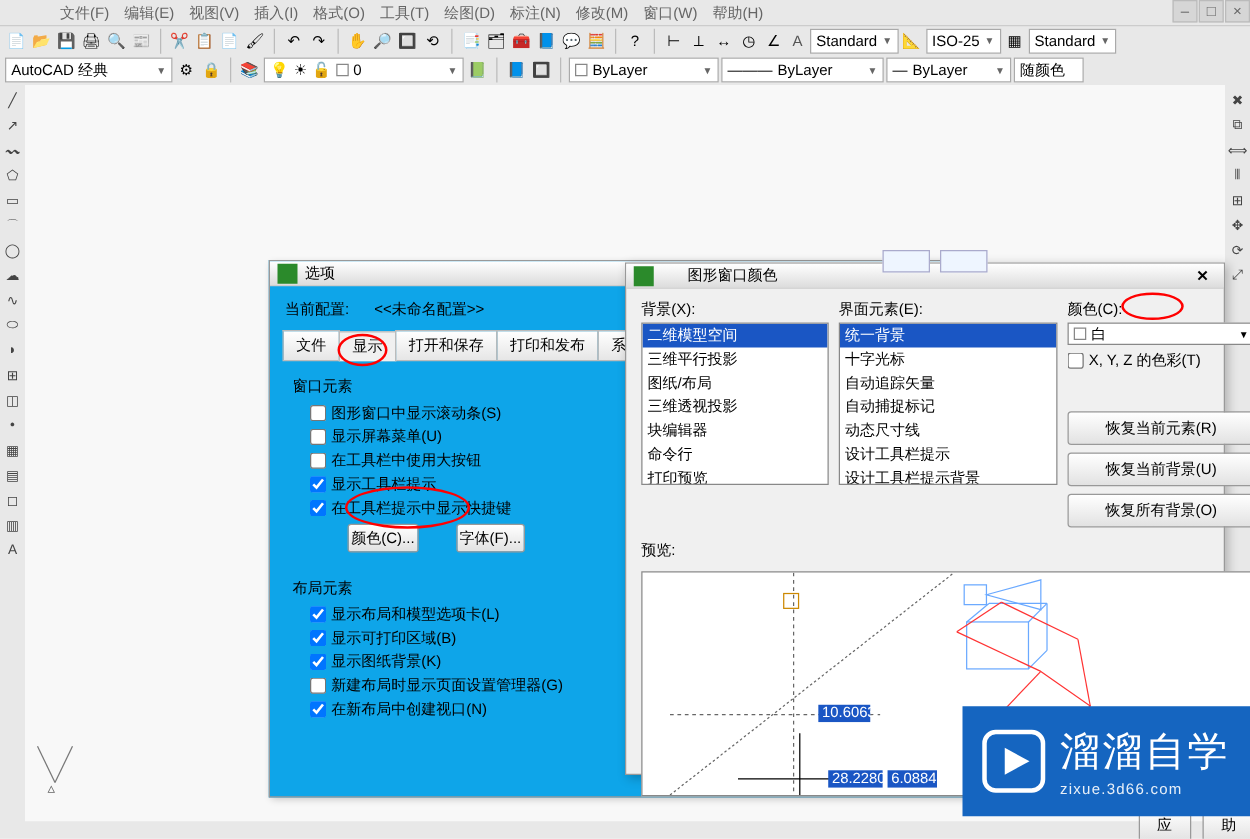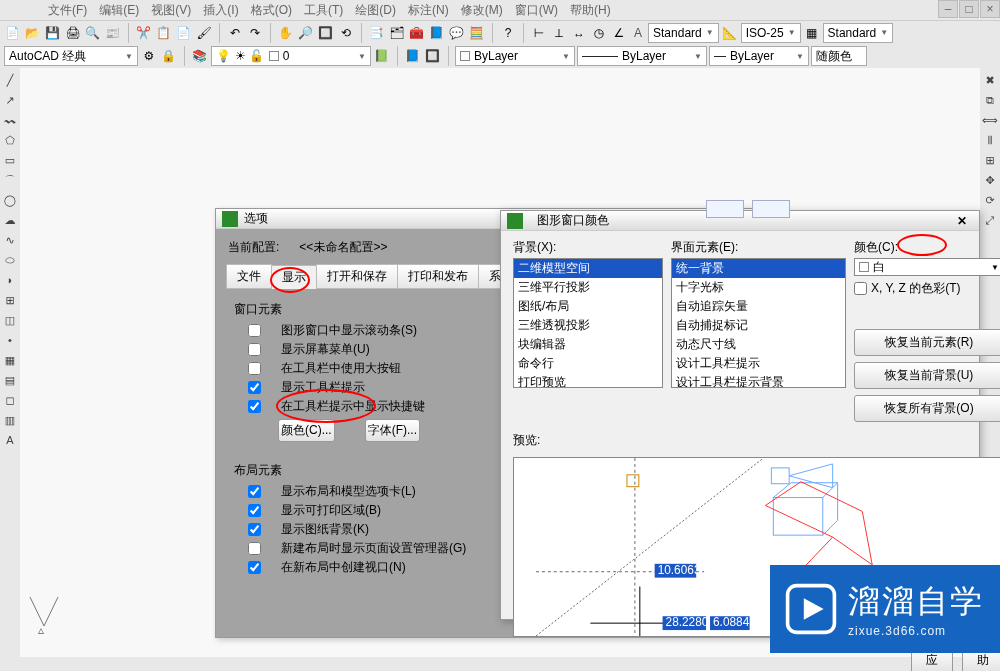--- a/index.html
+++ b/index.html
@@ -27,32 +27,32 @@
 .leftstrip { position:absolute; top:68px; left:0; width:20px; bottom:14px; background:#e8e8e8; display:flex; flex-direction:column; align-items:center; gap:4px; padding-top:4px; }
 .leftstrip .li { width:16px; height:16px; display:flex; align-items:center; justify-content:center; font-size:11px; color:#444; }
 .rightstrip { position:absolute; top:68px; right:0; width:20px; bottom:14px; background:#e8e8e8; display:flex; flex-direction:column; align-items:center; gap:4px; padding-top:4px; }
 .rightstrip .ri { width:16px; height:16px; display:flex; align-items:center; justify-content:center; font-size:11px; color:#444; }
 
 
 .ucs-icon { position:absolute; left:24px; bottom:24px; font-size:22px; color:#666; pointer-events:none;}
 .ucs-icon .ucsA { position:absolute; top:32px; left:14px; font-size:12px;}
 
 
-.dlg-options { position:absolute; top:208px; left:215px; width:560px; height:430px; background:#a3a3a3; border:1px solid #999; box-shadow:2px 2px 6px rgba(0,0,0,.2); }
+.dlg-options { position:absolute; top:208px; left:215px; width:560px; height:430px; background:#0ea5e9; border:1px solid #999; box-shadow:2px 2px 6px rgba(0,0,0,.2); }
 .dlg-title { height:20px; background:linear-gradient(#fff,#dcdcdc); display:flex; align-items:center; padding:0 6px; border-bottom:1px solid #ccc; }
 .dlg-title .ic { width:16px; height:16px; background:#2b8a2b; margin-right:6px; }
 .dlg-body { padding:6px 10px; position:relative; height:calc(100% - 50px); overflow:hidden;}
 .curcfg { padding:4px 2px; }
 .tabs { display:flex; border-bottom:1px solid #bbb; margin-top:4px;}
 .tab { border:1px solid #bbb; border-bottom:none; background:linear-gradient(#fff,#e6e6e6); padding:3px 10px; font-size:12px; margin-right:-1px; position:relative;}
 .tab.active { background:#f0f0f0; top:1px; }
 .annot-red { position:absolute; border:2px solid red; border-radius:50%; pointer-events:none; }
 .grp { margin-top:8px; padding:4px 8px 8px; }
 .grp-title { font-size:12px; margin-bottom:4px;}
-.ck { display:flex; align-items:center; gap:20px; margin:2px 0; padding-left:14px;}
+.ck { display:flex; align-items:center; gap:4px; margin:2px 0; padding-left:14px;}
 .ck input { width:13px; height:13px;}
 .btn { background:linear-gradient(#fff,#e2e2e2); border:1px solid #999; border-radius:3px; padding:2px 2px; font-size:12px; cursor:default;}
 
 
 .dlg-color { position:absolute; top:210px; left:500px; width:480px; height:410px; background:#f0f0f0; border:1px solid #999; box-shadow:2px 2px 8px rgba(0,0,0,.25);}
 .dlg-color .dlg-title { justify-content:space-between;}
 .dlg-color .close { padding:0 6px; font-weight:bold;}
 .color-body { padding:8px 12px; display:grid; grid-template-columns: 150px 175px 1fr; gap:6px 8px; }
 .lbl { font-size:12px; margin-bottom:2px;}
 .listbox { border:1px solid #888; background:#fff; height:130px; overflow:hidden; font-size:11px;}
@@ -306,21 +306,21 @@
           <input type="checkbox" checked="" style="">
           <span>在新布局中创建视口(N)</span>
         </label>
     </div>
 
   </div>
 </div>
 
 <div class="dlg-color">
   <div class="dlg-title">
-    <div style="display:flex;align-items:flex-end;gap:8px">
+    <div style="display:flex;align-items:flex-end;gap:21px">
         <div class="ic"></div>
         <span>图形窗口颜色</span>
       </div>
     <span class="close">✕</span>
   </div>
   <div class="color-body">
     <div>
       <div class="lbl">背景(X):</div>
       <div class="listbox">
         <div class="item sel">二维模型空间</div>

